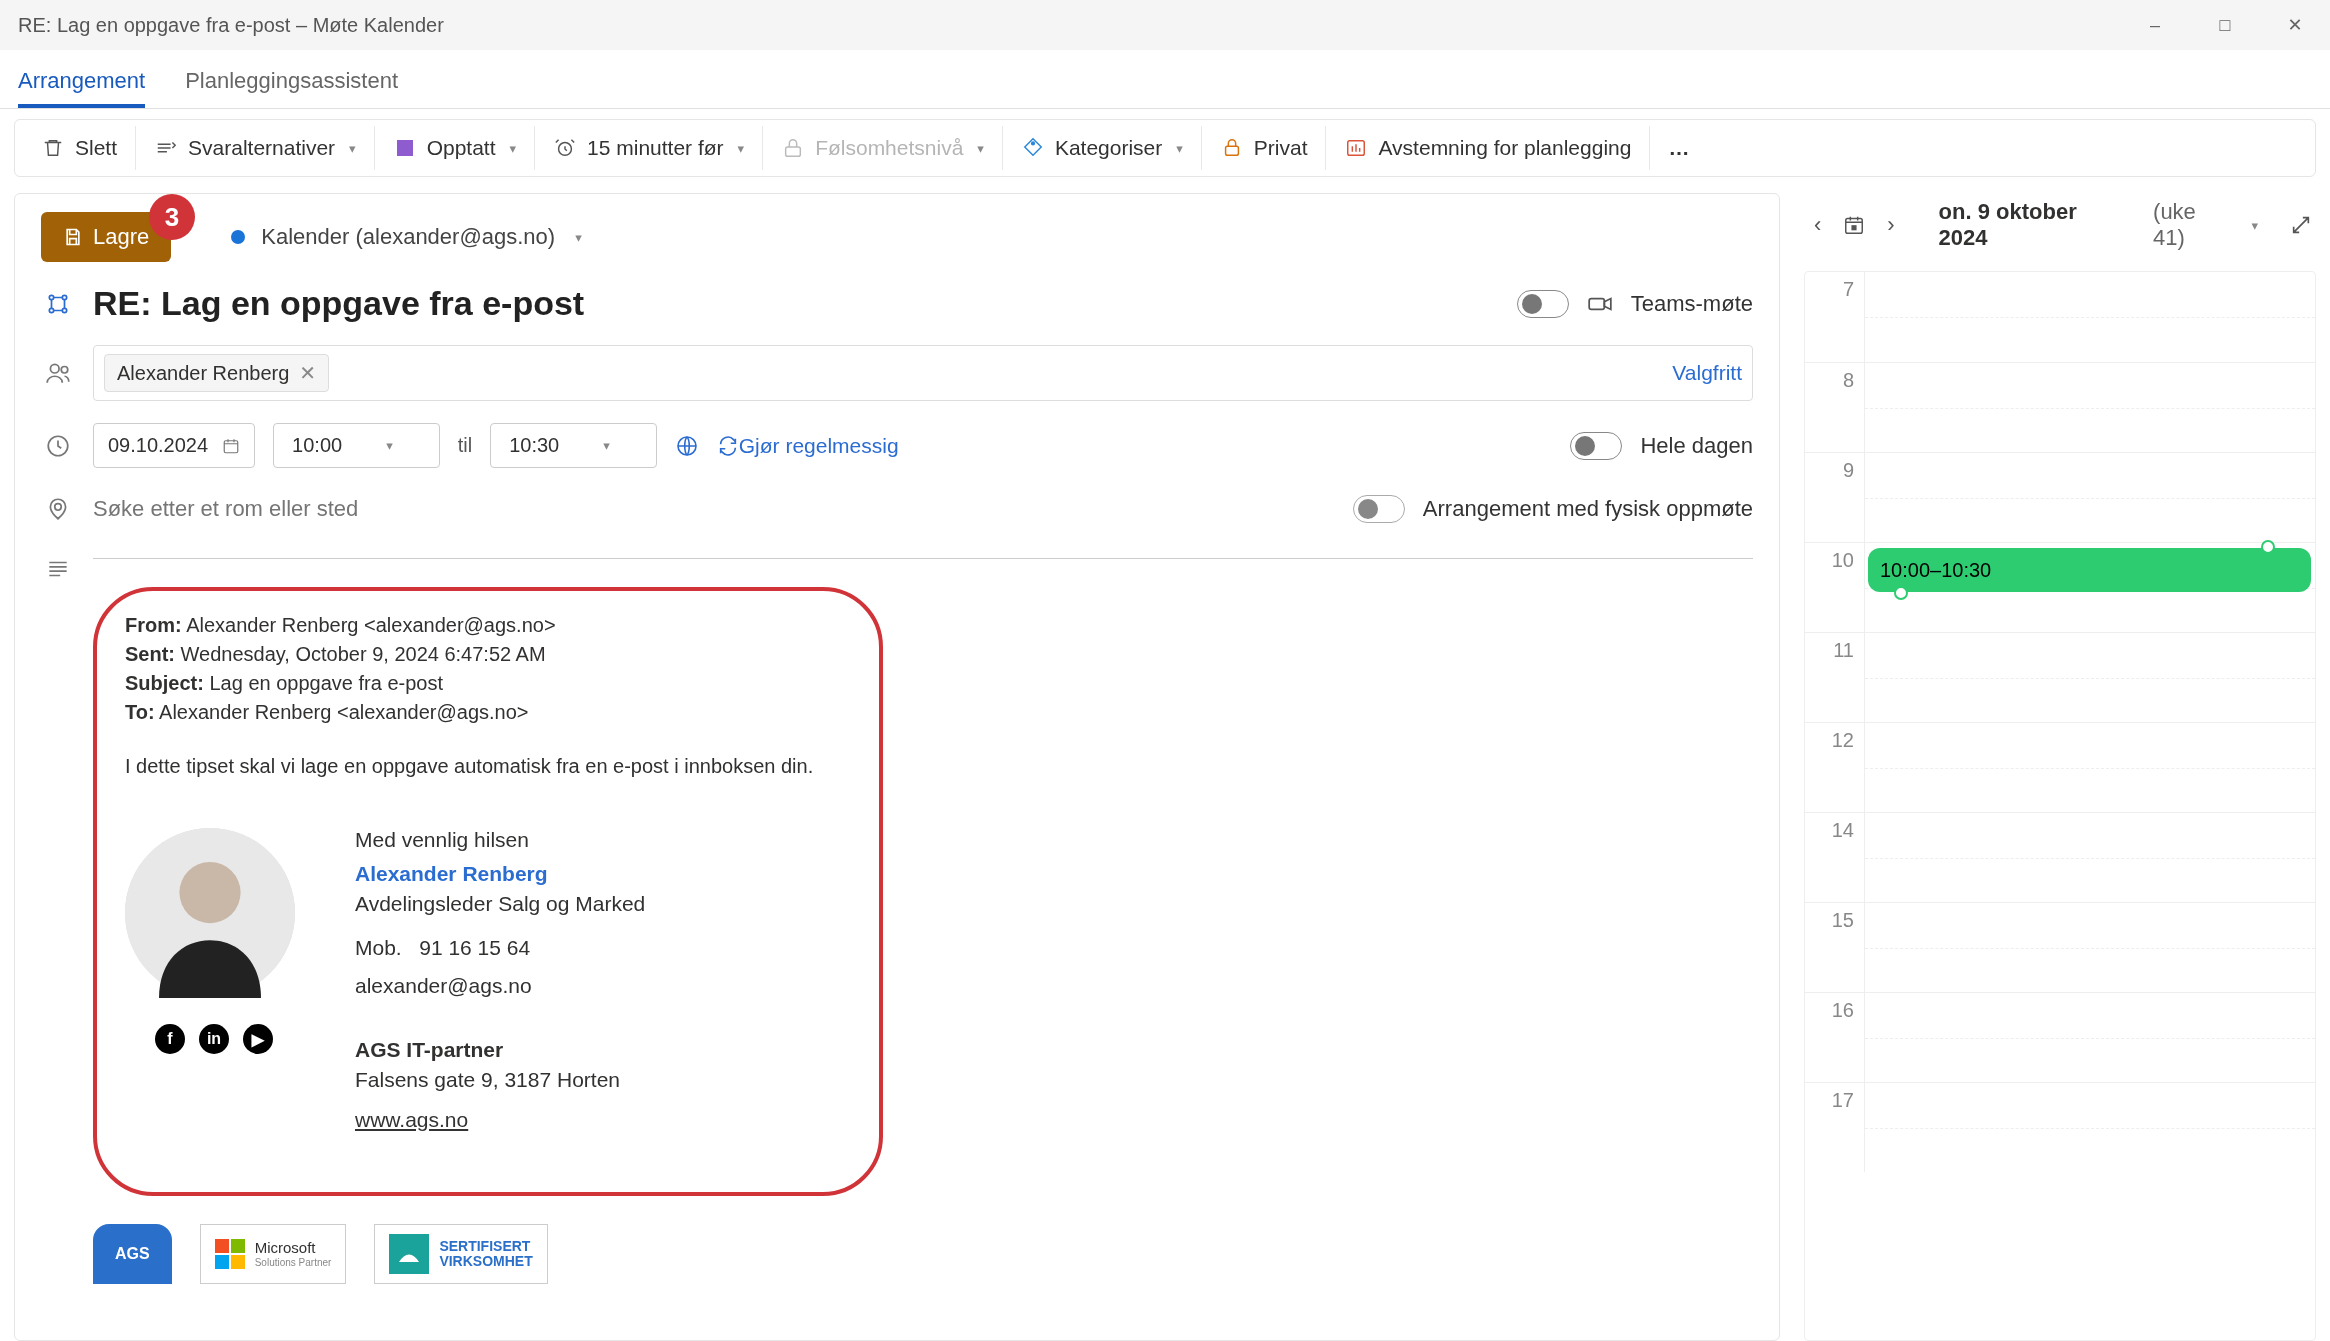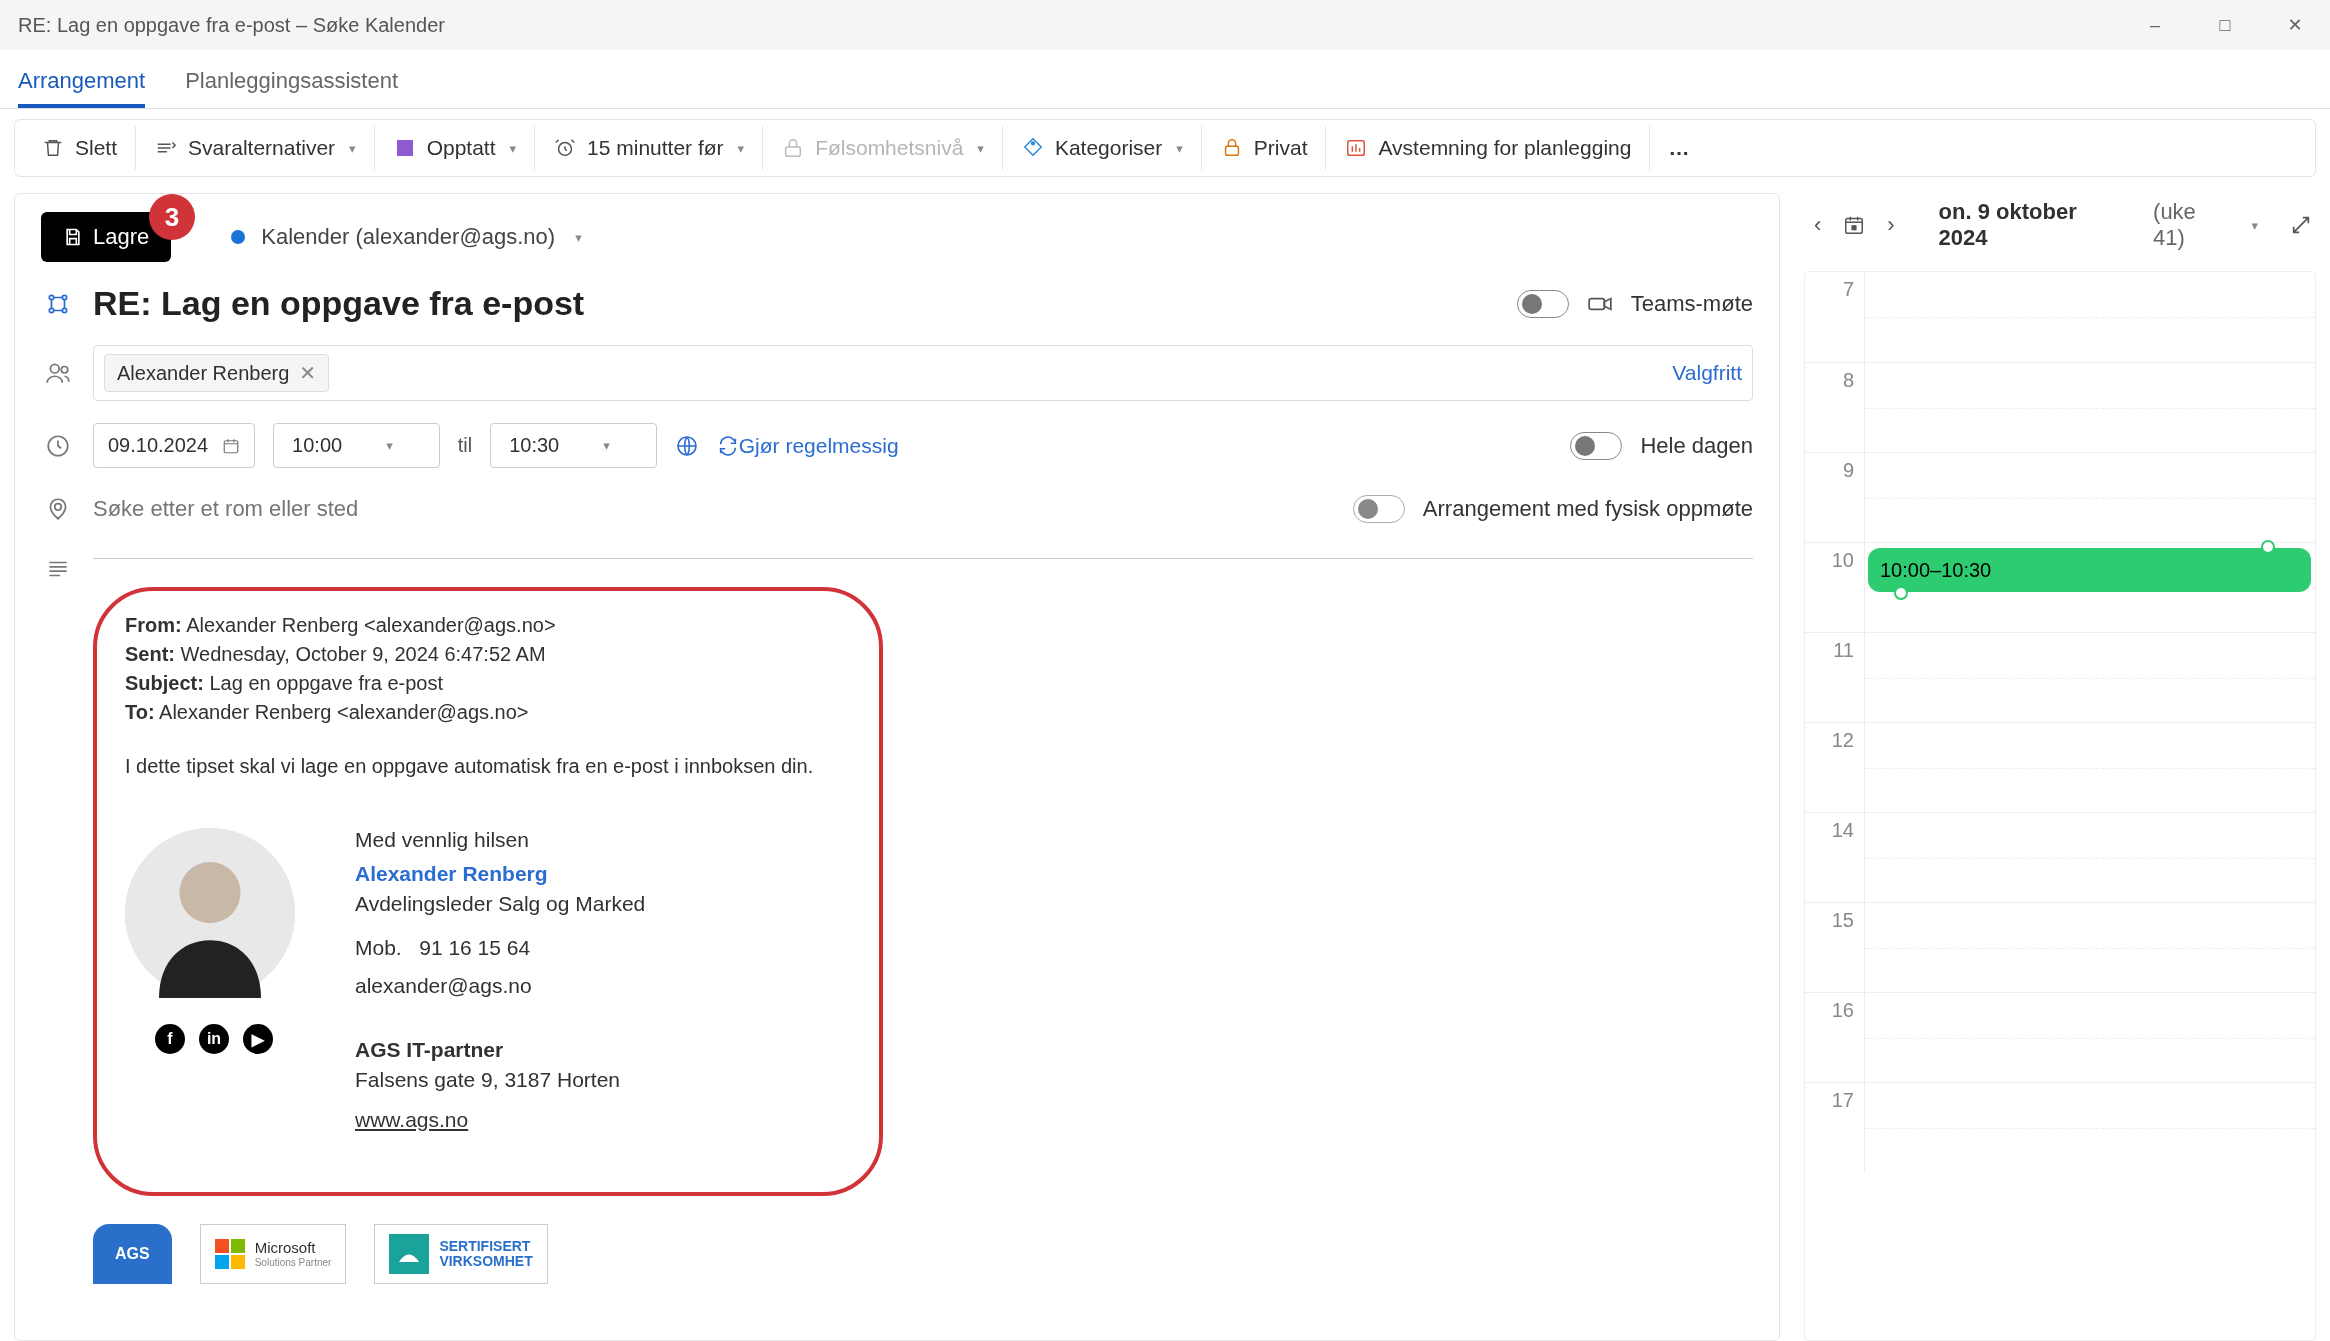--- a/index.html
+++ b/index.html
@@ -88,21 +88,21 @@
   width: 512px;
   display: flex;
   flex-direction: column;
 }
 
 
 .save-row {
   display: flex; align-items: center; gap: 24px; margin-bottom: 22px; position: relative;
 }
 .save-btn {
-  background:#000000; color:#fff; border:none; border-radius:6px;
+  background:#a16207; color:#fff; border:none; border-radius:6px;
   padding: 12px 22px; font-size:22px; display:flex; align-items:center; gap:10px;
   cursor:pointer;
 }
 .save-badge {
   position:absolute; left:108px; top:-18px;
   width:46px; height:46px; border-radius:50%; background:#d13438; color:#fff;
   display:flex; align-items:center; justify-content:center; font-size:26px; font-weight:600;
 }
 .cal-chip { display:flex; align-items:center; gap:16px; color:#444; font-size:22px; margin-left:36px; }
 .bluedot { width:14px; height:14px; border-radius:50%; background:#1a73d6; }
@@ -200,21 +200,21 @@
 .eh2 { left:26px; bottom:-8px; }
 
 svg { display:block; }
 </style>
 </head>
 <body>
 
 <div class="window">
 
   <div class="titlebar">
-    <span>RE: Lag en oppgave fra e-post – Søke Kalender</span>
+    <span>RE: Lag en oppgave fra e-post – Møte Kalender</span>
     <div class="controls">
       <div class="ctrl">–</div>
       <div class="ctrl">□</div>
       <div class="ctrl">✕</div>
     </div>
   </div>
 
   <div class="tabs-row">
     <div class="tab active">Arrangement</div>
     <div class="tab">Planleggingsassistent</div>

